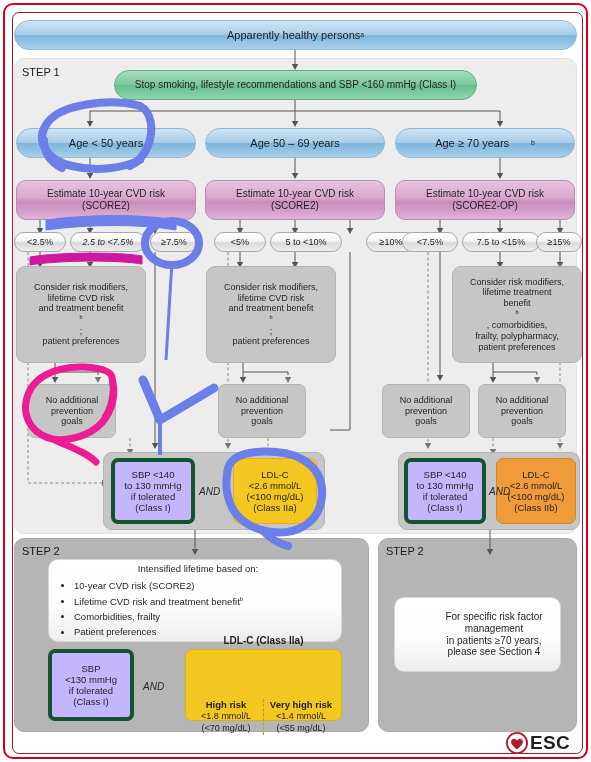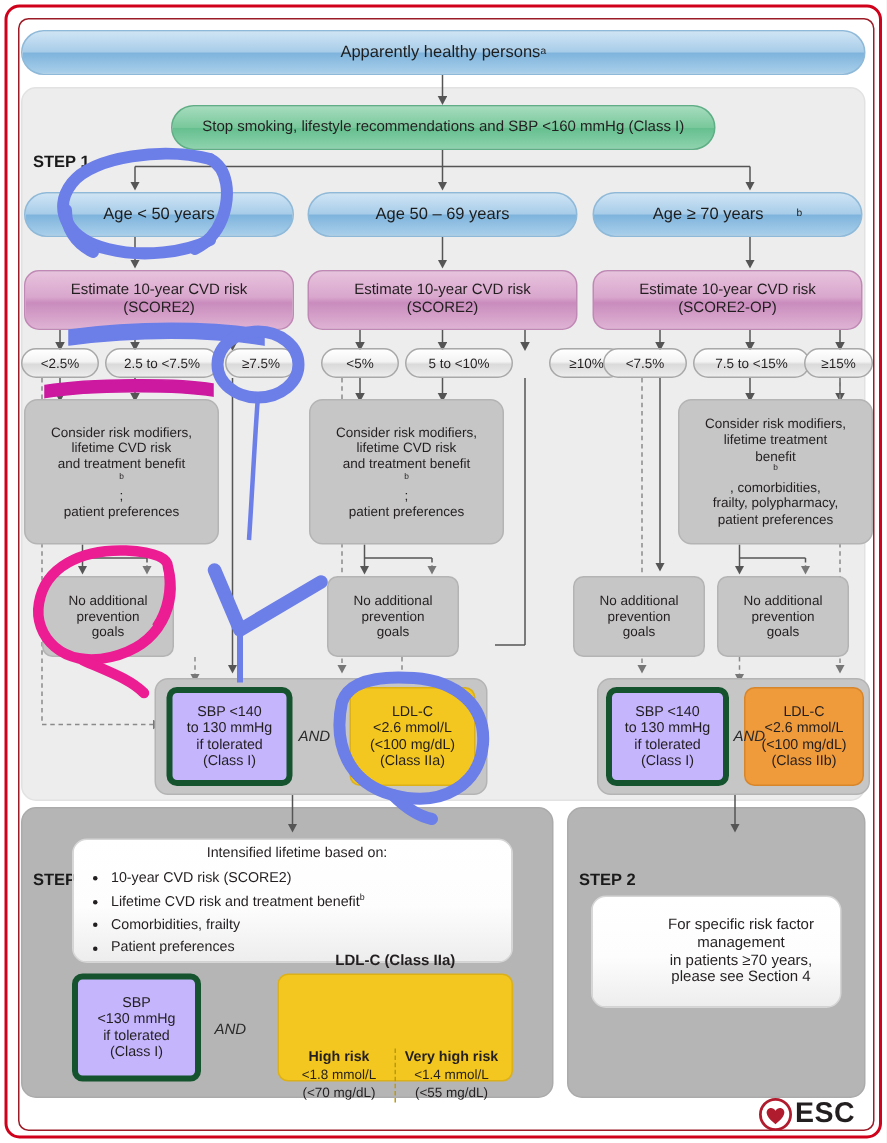--- a/index.html
+++ b/index.html
@@ -65,21 +65,21 @@
   .yellow-box{ background:#f3c720; border:1px solid #dcb017; border-radius:7px; }
   .orange-box{ background:#ef9a3b; border:1px solid #d8862b; border-radius:7px; }
 
   
   .step-panel {
     position:absolute; border-radius:10px; z-index:1;
   }
   #step1-panel { background:#ededed; border:1px solid #e2e2e2; }
   .step2-panel { background:#b5b5b5; border:1px solid #ababab; }
   .step-label {
-    position:absolute; font-weight:bold; font-size:11px; color:#1a1a1a; z-index:5;margin-top:36px;
+    position:absolute; font-weight:normal; font-size:11px; color:#1a1a1a; z-index:5;
   }
 
   
   #wires { position:absolute; left:0; top:0; width:591px; height:762px; z-index:2; }
   #marks { position:absolute; left:0; top:0; width:591px; height:762px; z-index:9; pointer-events:none; }
 
   .and-lbl {
     position:absolute; font-style:italic; font-size:10px; color:#2a2a2a; z-index:6;
   }
   sup { font-size:0.62em; vertical-align:super; }
@@ -220,21 +220,21 @@
 <div class="node pink-band" style="left:205px; top:180px; width:180px; height:40px; font-size:10px; flex-direction:column; border-radius:10px;">
   <span>Estimate 10-year CVD risk</span>
   <span>(SCORE2)</span>
 </div>
 <div class="node pink-band" style="left:395px; top:180px; width:180px; height:40px; font-size:10px; flex-direction:column; border-radius:10px;">
   <span>Estimate 10-year CVD risk</span>
   <span>(SCORE2-OP)</span>
 </div>
 
 <div class="node pill grey-pill" style="left:14px; top:232px; width:52px; height:20px;">&lt;2.5%</div>
-<div class="node pill grey-pill" style="left:70px; top:232px; width:76px; height:20px;">2.5 to &lt;7.5%</div>
+<div class="node pill grey-pill" style="left:70px; top:232px; width:76px; height:20px;font-style:italic;">2.5 to &lt;7.5%</div>
 <div class="node pill grey-pill" style="left:150px; top:232px; width:48px; height:20px;">≥7.5%</div>
 
 <div class="node pill grey-pill" style="left:214px; top:232px; width:52px; height:20px;">&lt;5%</div>
 <div class="node pill grey-pill" style="left:270px; top:232px; width:72px; height:20px;">5 to &lt;10%</div>
 <div class="node pill grey-pill" style="left:366px; top:232px; width:50px; height:20px;">≥10%</div>
 
 <div class="node pill grey-pill" style="left:402px; top:232px; width:56px; height:20px;">&lt;7.5%</div>
 <div class="node pill grey-pill" style="left:462px; top:232px; width:78px; height:20px;">7.5 to &lt;15%</div>
 <div class="node pill grey-pill" style="left:536px; top:232px; width:46px; height:20px;">≥15%</div>
 

